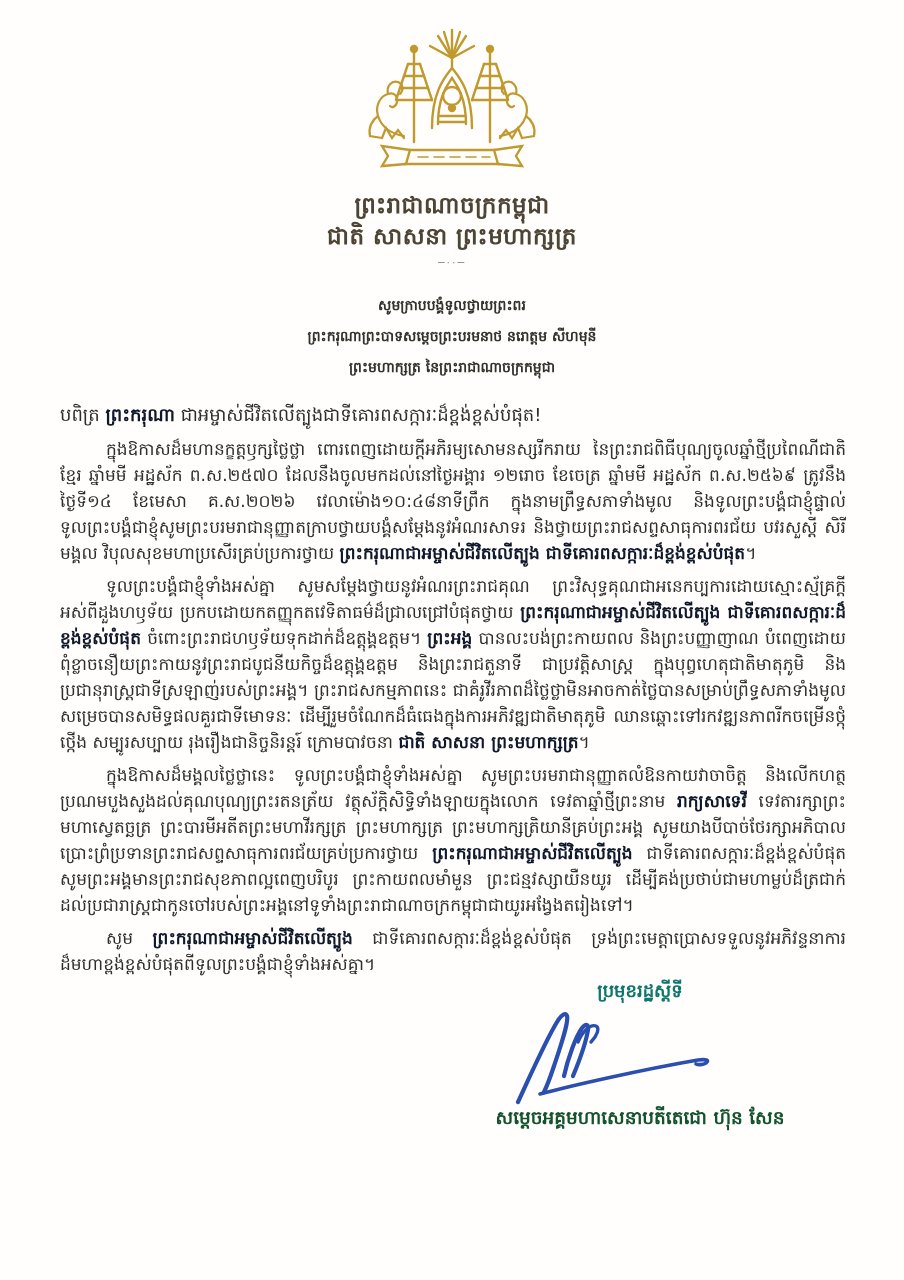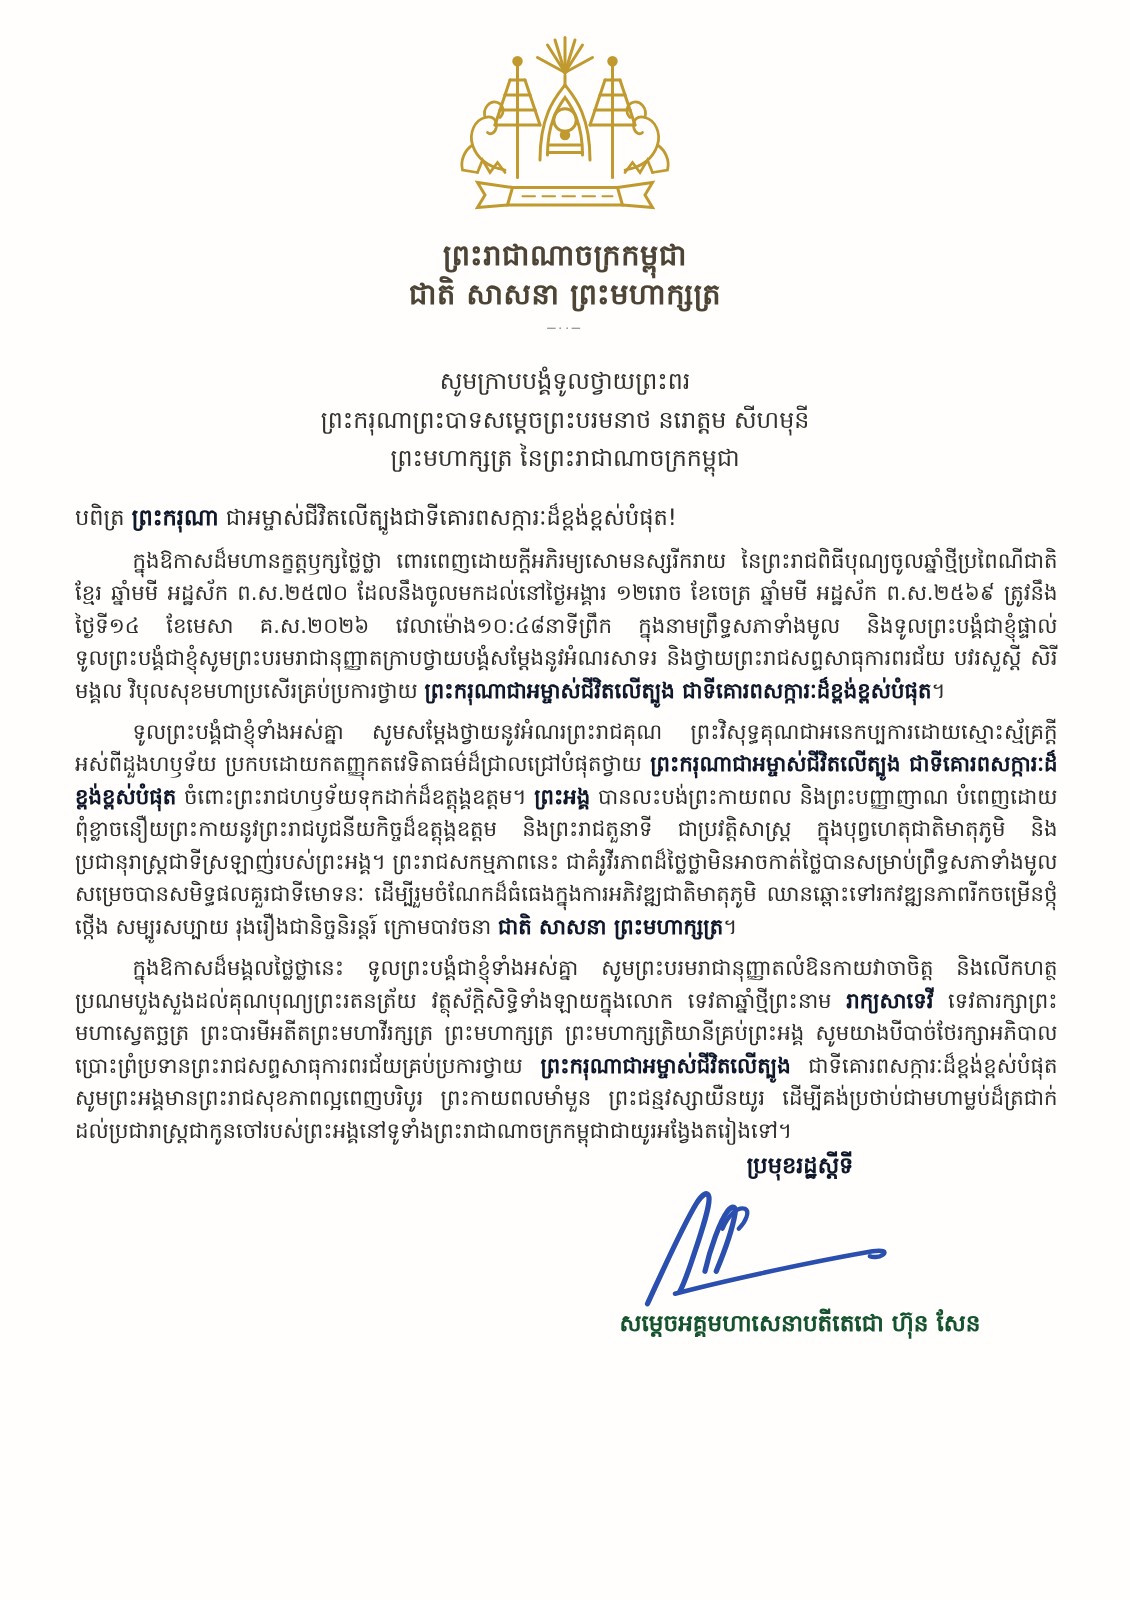--- a/index.html
+++ b/index.html
@@ -27,22 +27,22 @@
     display:block;
     margin:6px auto 0 auto;
     color:#8d8d89;
     font-size:11px;
     letter-spacing:2px;
     line-height:10px;
   }
   .title-block{
     margin-top:22px;
     text-align:center;
-    font-weight:normal;
-    font-size:19px;
+    font-weight:bold;
+    font-size:14px;
     line-height:31px;
     color:#33312c;
   }
   .body-text{
     padding:0 58px 0 60px;
     text-align:justify;
     font-size:17px;
     line-height:26px;
   }
   .salutation{
@@ -71,21 +71,21 @@
     font-weight:bold;
   }
   .signer-block{
     width:440px;
     margin:2px 44px 0 auto;
     text-align:center;
   }
   .signer-title{
     font-weight:bold;
     font-size:18px;
-    color:#0f172a;
+    color:#0f766e;
     font-family:Liberation Serif, serif;
   }
   .signature-wrap{ height:104px; position:relative; }
   .signature-wrap svg{ position:absolute; left:40px; top:0; }
   .signer-name{
     font-weight:bold;
     font-size:18.5px;
     color:#14532d;
     margin-top:-4px;
     white-space:nowrap;
@@ -190,20 +190,23 @@
     </p>
 
     <p class="para">
       <span>ទូលព្រះបង្គំជាខ្ញុំទាំងអស់គ្នា សូមសម្តែងថ្វាយនូវអំណរព្រះរាជគុណ ព្រះវិសុទ្ធគុណជាអនេកប្បការដោយស្មោះស្ម័គ្រក្តីអស់ពីដួងហឫទ័យ ប្រកបដោយកតញ្ញុកតវេទិតាធម៌ដ៏ជ្រាលជ្រៅបំផុតថ្វាយ </span><span class="b">ព្រះករុណាជាអម្ចាស់ជីវិតលើត្បូង ជាទីគោរពសក្ការៈដ៏ខ្ពង់ខ្ពស់បំផុត</span><span> ចំពោះព្រះរាជហឫទ័យទុកដាក់ដ៏ឧត្តុង្គឧត្តម។ </span><span class="b">ព្រះអង្គ</span><span> បានលះបង់ព្រះកាយពល និងព្រះបញ្ញាញាណ បំពេញដោយពុំខ្លាចនឿយព្រះកាយនូវព្រះរាជបូជនីយកិច្ចដ៏ឧត្តុង្គឧត្តម និងព្រះរាជតួនាទី ជាប្រវត្តិសាស្ត្រ ក្នុងបុព្វហេតុជាតិមាតុភូមិ និងប្រជានុរាស្ត្រជាទីស្រឡាញ់របស់ព្រះអង្គ។ ព្រះរាជសកម្មភាពនេះ ជាគំរូវីរភាពដ៏ថ្លៃថ្លាមិនអាចកាត់ថ្លៃបានសម្រាប់ព្រឹទ្ធសភាទាំងមូល សម្រេចបានសមិទ្ធផលគួរជាទីមោទនៈ ដើម្បីរួមចំណែកដ៏ធំធេងក្នុងការអភិវឌ្ឍជាតិមាតុភូមិ ឈានឆ្ពោះទៅរកវឌ្ឍនភាពរីកចម្រើនថ្កុំថ្កើង សម្បូរសប្បាយ រុងរឿងជានិច្ចនិរន្តរ៍ ក្រោមបាវចនា </span><span class="b">ជាតិ សាសនា ព្រះមហាក្សត្រ</span><span>។</span>
     </p>
 
     <p class="para">
       <span>ក្នុងឱកាសដ៏មង្គលថ្លៃថ្លានេះ ទូលព្រះបង្គំជាខ្ញុំទាំងអស់គ្នា សូមព្រះបរមរាជានុញ្ញាតលំឱនកាយវាចាចិត្ត និងលើកហត្ថប្រណមបួងសួងដល់គុណបុណ្យព្រះរតនត្រ័យ វត្ថុស័ក្តិសិទ្ធិទាំងឡាយក្នុងលោក ទេវតាឆ្នាំថ្មីព្រះនាម </span><span class="b">រាក្យសាទេវី</span><span> ទេវតារក្សាព្រះមហាស្វេតច្ឆត្រ ព្រះបារមីអតីតព្រះមហាវីរក្សត្រ ព្រះមហាក្សត្រ ព្រះមហាក្សត្រិយានីគ្រប់ព្រះអង្គ សូមយាងបីបាច់ថែរក្សាអភិបាលប្រោះព្រំប្រទានព្រះរាជសព្ទសាធុការពរជ័យគ្រប់ប្រការថ្វាយ </span><span class="b">ព្រះករុណាជាអម្ចាស់ជីវិតលើត្បូង</span><span> ជាទីគោរពសក្ការៈដ៏ខ្ពង់ខ្ពស់បំផុត សូមព្រះអង្គមានព្រះរាជសុខភាពល្អពេញបរិបូរ ព្រះកាយពលមាំមួន ព្រះជន្មវស្សាយឺនយូរ ដើម្បីគង់ប្រថាប់ជាមហាម្លប់ដ៏ត្រជាក់ដល់ប្រជារាស្ត្រជាកូនចៅរបស់ព្រះអង្គនៅទូទាំងព្រះរាជាណាចក្រកម្ពុជាជាយូរអង្វែងតរៀងទៅ។</span>
     </p>
 
+    <p class="para">
+      <span>សូម </span><span class="b">ព្រះករុណាជាអម្ចាស់ជីវិតលើត្បូង</span><span> ជាទីគោរពសក្ការៈដ៏ខ្ពង់ខ្ពស់បំផុត ទ្រង់ព្រះមេត្តាប្រោសទទួលនូវអភិវន្ទនាការដ៏មហាខ្ពង់ខ្ពស់បំផុតពីទូលព្រះបង្គំជាខ្ញុំទាំងអស់គ្នា។</span>
+    </p>
   </div>
 
 
   <div class="signer-block">
     <div class="signer-title">ប្រមុខរដ្ឋស្តីទី</div>
     <div class="signature-wrap">
       <svg width="300" height="104" viewBox="0 0 300 104">
         <g stroke="#2a4fae" fill="none" stroke-linecap="round">
           <path d="M58,96 C70,70 86,34 97,16 C102,8 106,6 107,10 C109,16 100,42 94,60 C90,72 86,82 84,86" stroke-width="4.2"></path>
           <path d="M104,70 C108,52 116,30 122,22 C126,17 129,18 128,24 C126,36 118,58 113,70" stroke-width="4.2"></path>

